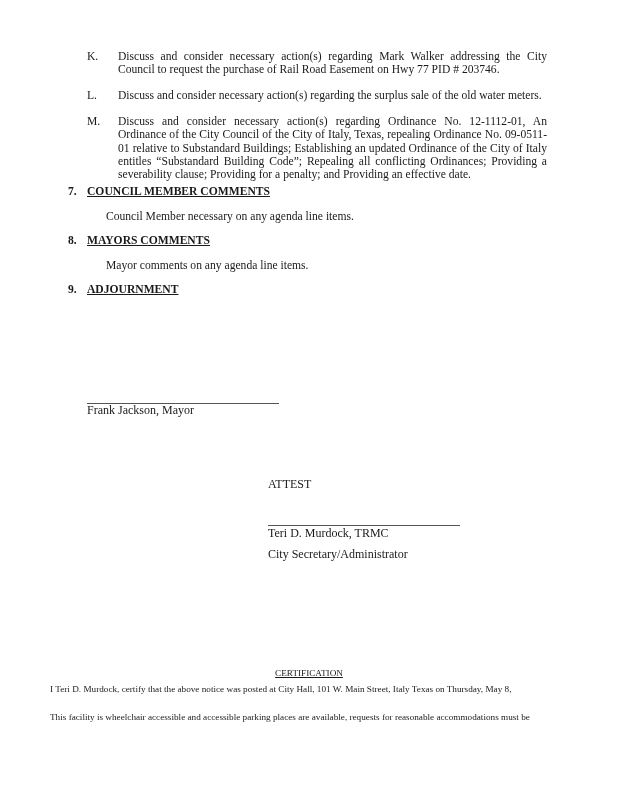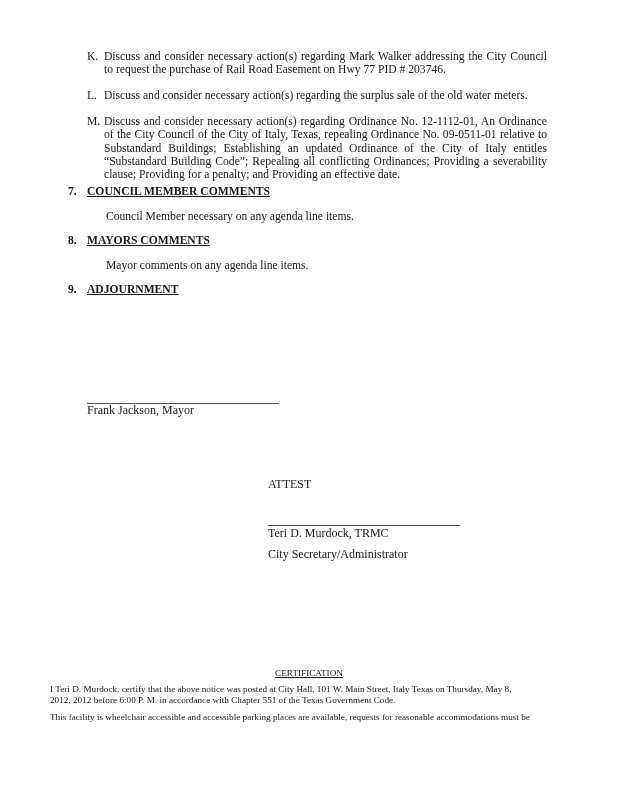--- a/index.html
+++ b/index.html
@@ -6,21 +6,21 @@
   body {
     width: 618px; height: 800px; position: relative; overflow: hidden;
     font-family: "Liberation Serif", "DejaVu Serif", serif;
     color: #1a1a1a;
   }
   .item {
     position: absolute; left: 87px; width: 460px;
     font-size: 11.6px; line-height: 13.3px;
   }
   .item .letter { position: absolute; left: 0; top: 0; }
-  .item .text { margin-left: 17px; text-align: justify; }
+  .item .text { margin-left: 31px; text-align: justify; }
   .section {
     position: absolute; left: 68px;
     font-size: 11.6px; line-height: 13.3px; font-weight: bold;
   }
   .section .num { display: inline-block; width: 19px; }
   .section .title { text-decoration: underline; }
   .sub {
     position: absolute; left: 106px;
     font-size: 11.6px; line-height: 13.3px;
   }
@@ -73,18 +73,17 @@
 <div class="sigtext" style="left:268px; top:478px;">ATTEST</div>
 
 <div class="sigline" style="left:268px; width:192px; top:525px;"></div>
 <div class="sigtext" style="left:268px; top:527px;">Teri D. Murdock, TRMC</div>
 <div class="sigtext" style="left:268px; top:540px;margin-top:8px;">City Secretary/Administrator</div>
 
 <div class="cert-title">CERTIFICATION</div>
 
 <div class="cert-para" style="top:684px;">
   <div>I Teri D. Murdock, certify that the above notice was posted at City Hall, 101 W. Main Street, Italy Texas on Thursday, May 8,</div>
-  <div>2012, 2012 before 6:00 P. M. in accordance with Chapter 551 of the Texas Government Code.</div>
 </div>
 
 <div class="cert-para" style="top:712px;">
   <div>This facility is wheelchair accessible and accessible parking places are available, requests for reasonable accommodations must be</div>
 </div>
 
 </body></html>

